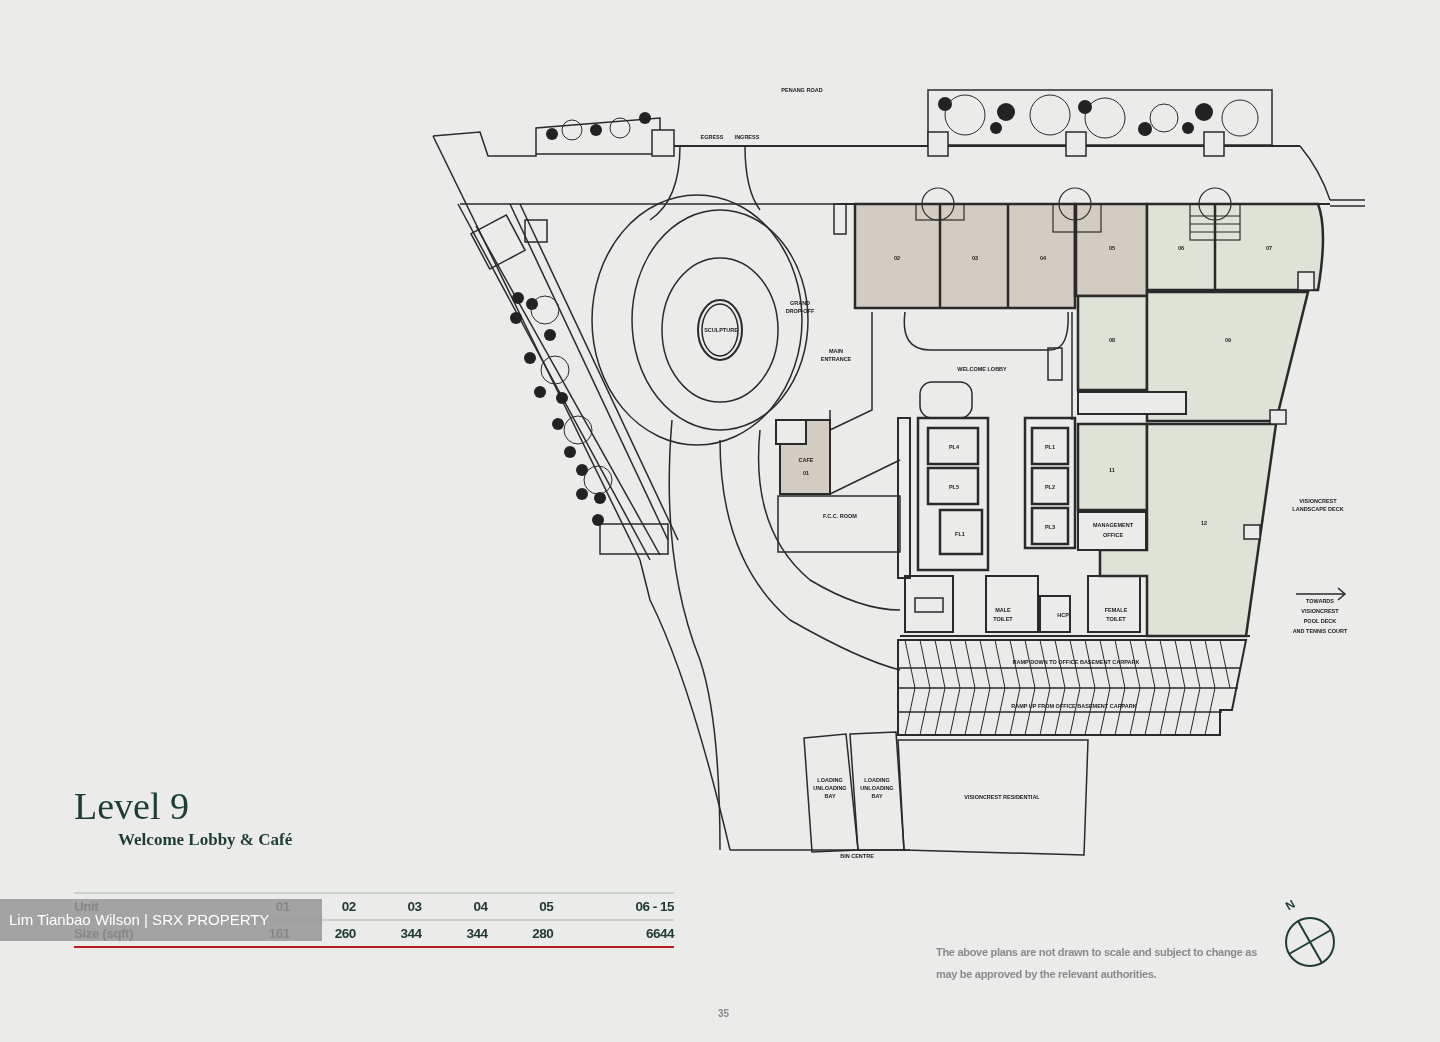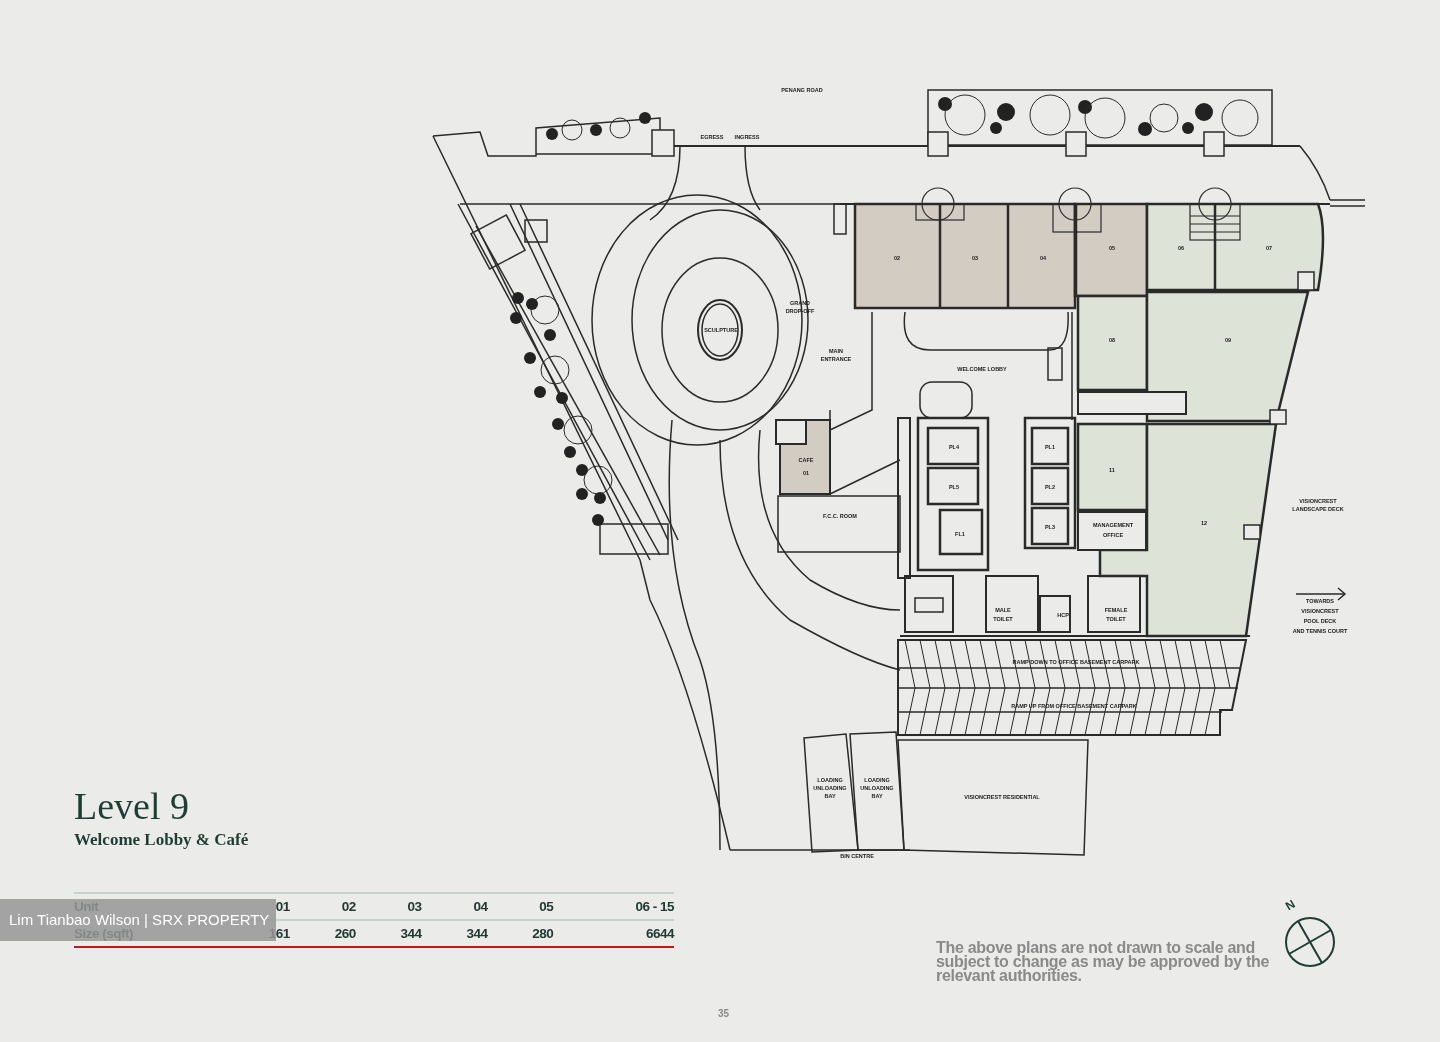--- a/index.html
+++ b/index.html
@@ -9,39 +9,39 @@
     font-family: "Liberation Sans", sans-serif;
     color: #1f3b34;
   }
   .plan { position: absolute; left: 0; top: 0; width: 1440px; height: 1042px; }
   .plan text { font-family: "Liberation Sans", sans-serif; font-weight: bold; fill: #1a1a1a; }
   .heading { position: absolute; left: 74px; top: 784px; }
   .heading .title {
     font-family: "Liberation Serif", serif; font-size: 38px; color: #1d3d35; line-height: 44px;
   }
   .heading .subtitle {
-    font-family: "Liberation Serif", serif; font-size: 17px; font-weight: bold; color: #1d3d35; margin-top: 2px;
+    font-family: "Liberation Serif", serif; font-size: 17px; font-weight: bold; color: #1d3d35; margin-top: 2px; margin-left: 44px;
   }
   table.units {
     position: absolute; left: 74px; top: 892px; width: 600px; border-collapse: collapse;
     font-family: Liberation Sans, sans-serif; font-size: 13.5px; font-weight: bold; color: #213a33;
     letter-spacing: -0.5px;
   }
   table.units tr { border-top: 2px solid #c9d1cd; }
   table.units tr:last-child { border-bottom: 2px solid #b91c1c; }
   table.units td, table.units th { padding: 3px 0 4px 0; text-align: right; height: 18px; font-weight: bold; }
   table.units td:first-child, table.units th:first-child { text-align: left; width: 150px; }
   .watermark {
-    position: absolute; left: 0; top: 899px; width: 276px; height: 42px;
+    position: absolute; left: 0; top: 899px; width: 322px; height: 42px;
     background: rgba(150,150,150,0.85); color: #fff;
     font-family: "Liberation Sans", sans-serif; font-size: 15px; line-height: 42px; padding-left: 9px; box-sizing: border-box;
   }
   .disclaimer {
     position: absolute; left: 936px; top: 941px; width: 340px;
-    font-size: 16px; color: #8a8a8a; font-weight: bold; line-height: 14px; letter-spacing: -0.3px;
+    font-size: 11px; color: #8a8a8a; font-weight: bold; line-height: 22px; letter-spacing: -0.3px;
   }
   .page-num { position: absolute; left: 718px; top: 1008px; font-size: 10px; color: #8a8a8a; font-weight: bold; }
   .compass { position: absolute; left: 1280px; top: 898px; width: 60px; height: 72px; }
   .compass .n { position: absolute; left: 6px; top: 0; font-size: 12px; font-weight: bold; color: #1d3d35; transform: rotate(-30deg); }
 </style>
 </head>
 <body>
 
 <svg class="plan" viewBox="0 0 1440 1042" xmlns="http://www.w3.org/2000/svg">
   <g stroke="#2a2a2a" fill="none" stroke-width="1.5">

